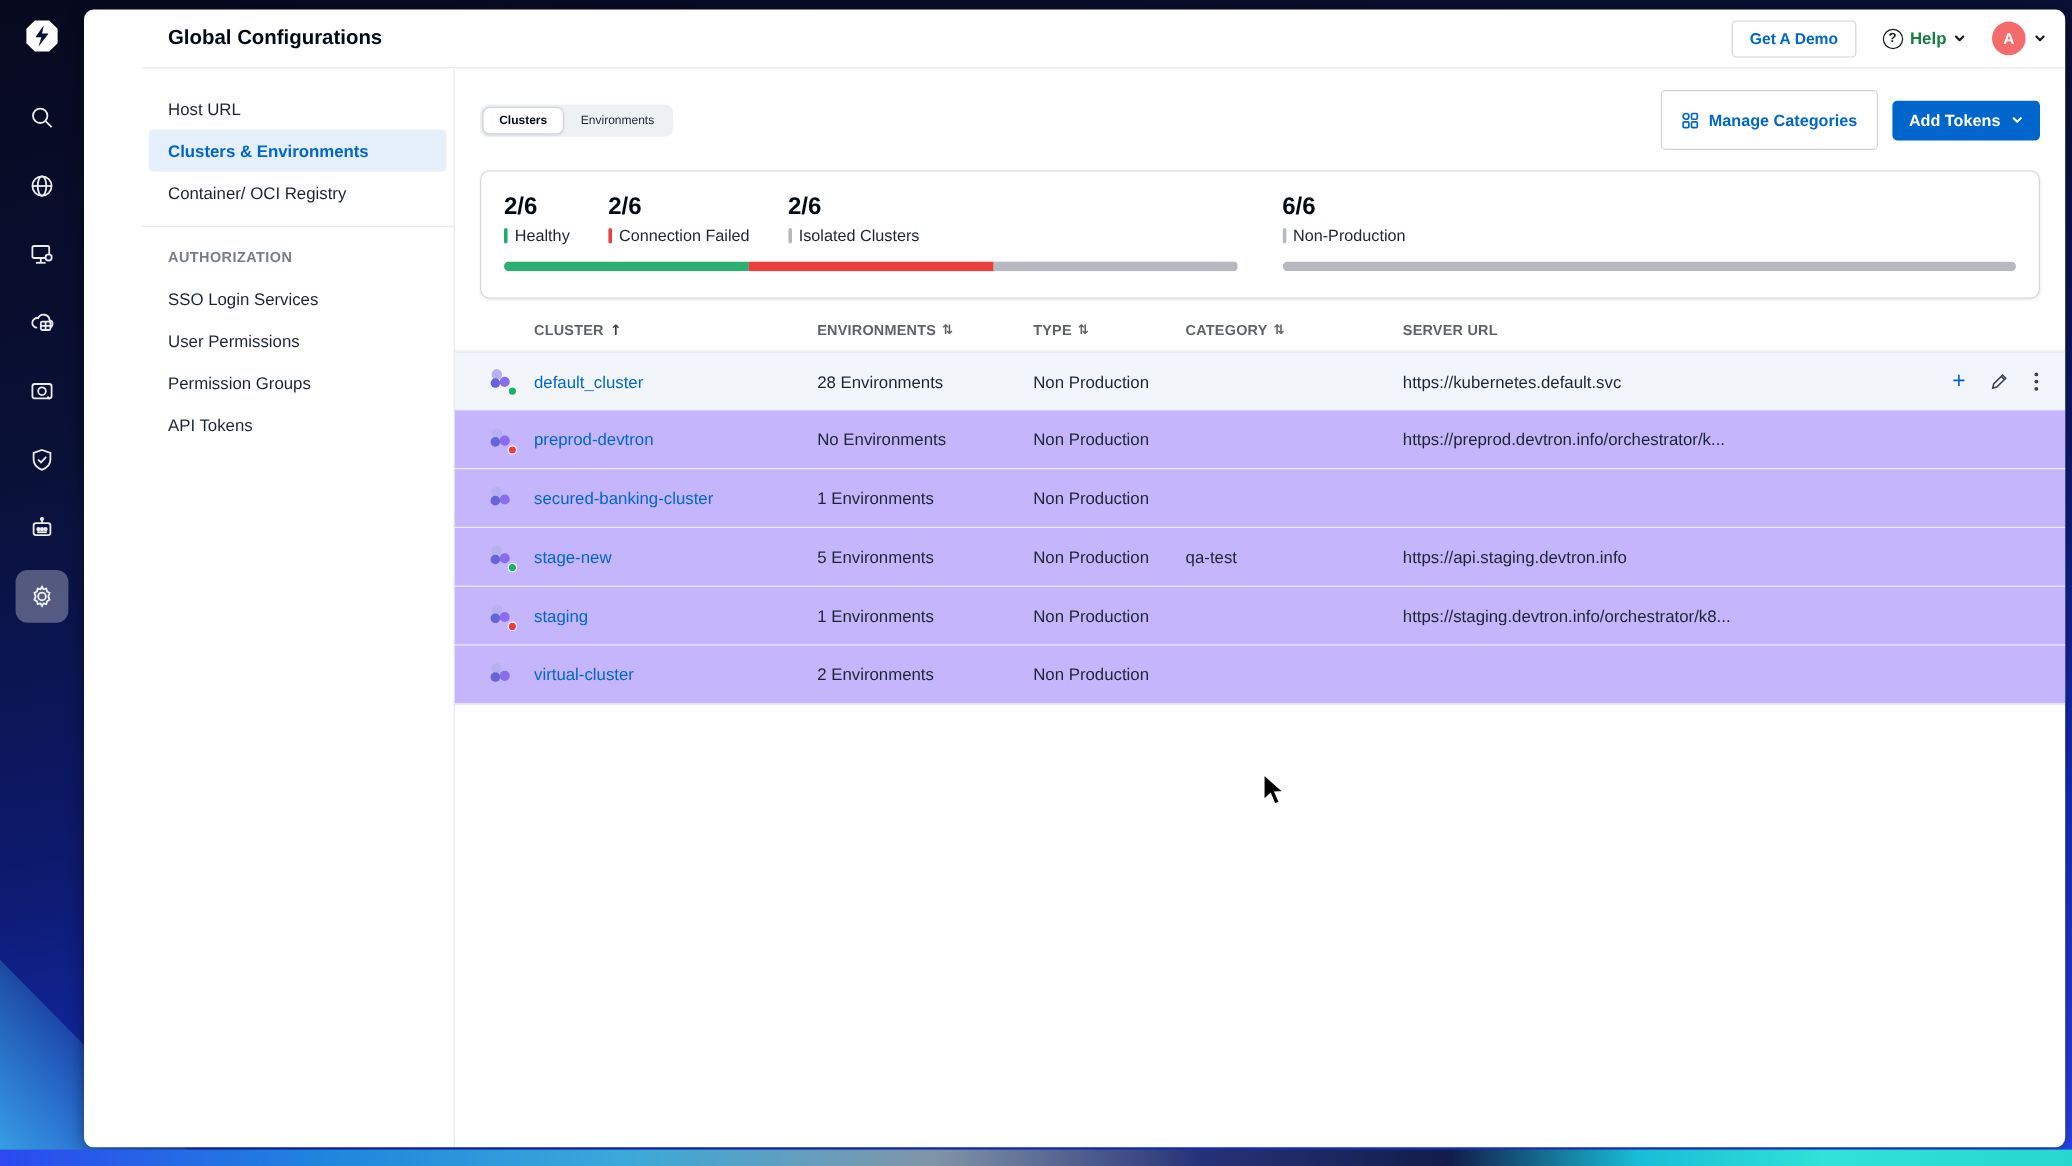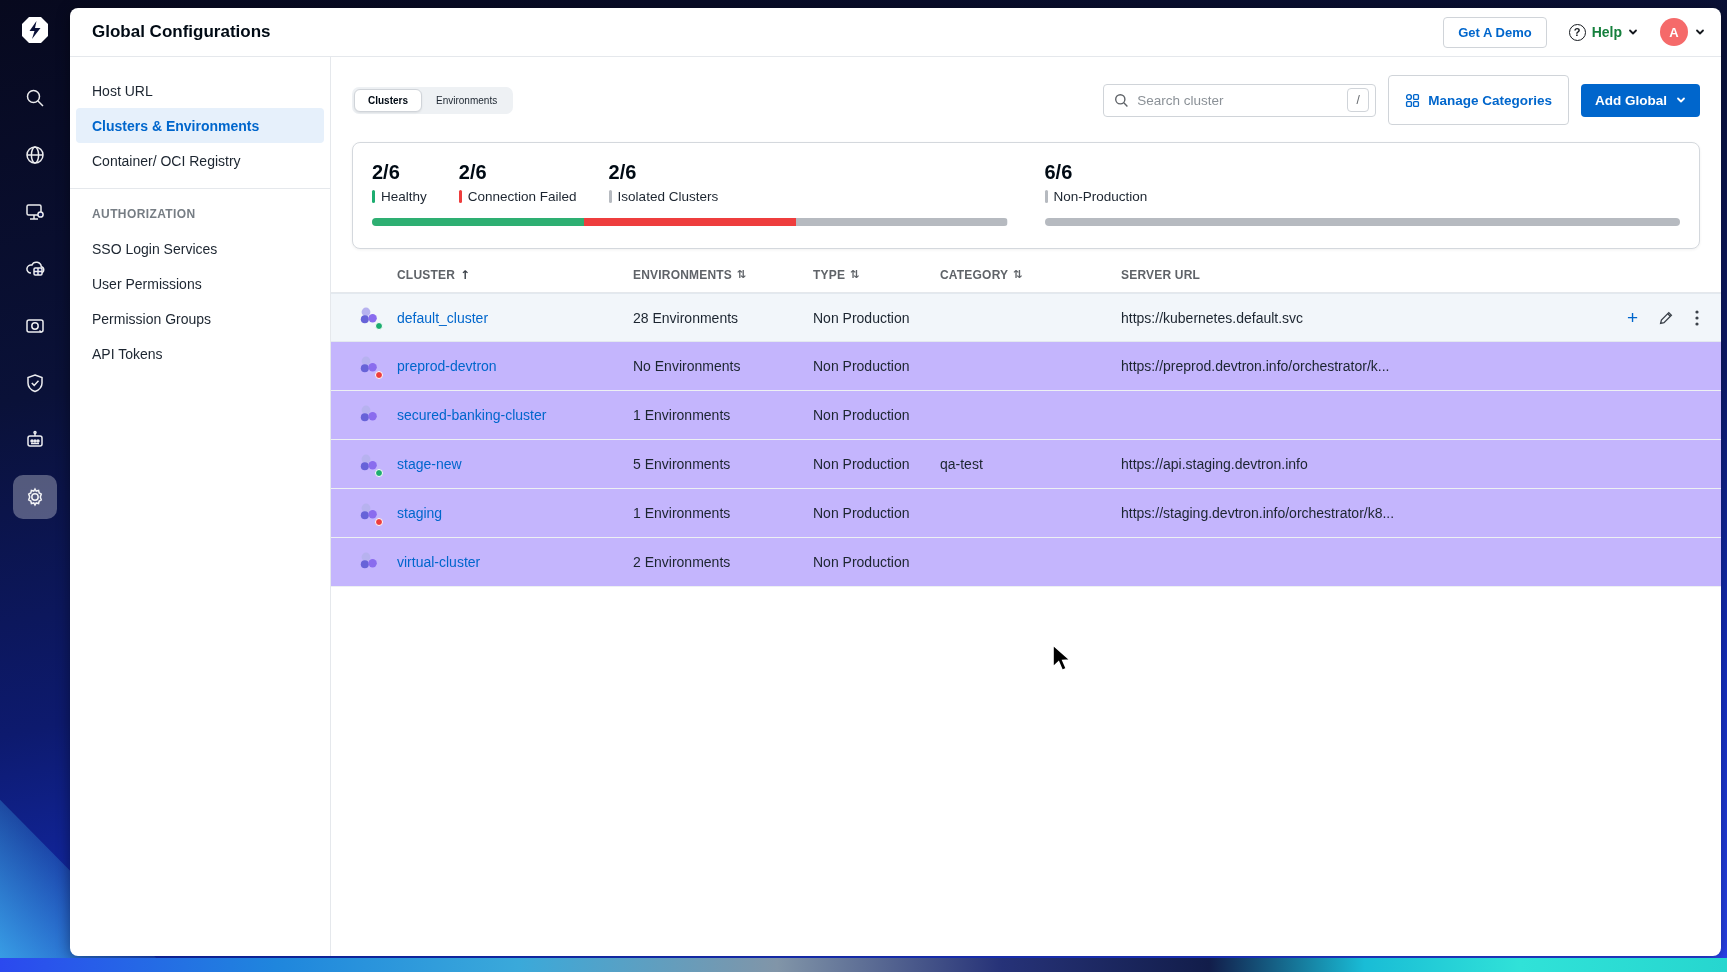--- a/index.html
+++ b/index.html
@@ -18,21 +18,21 @@
   
   .rail{position:absolute;left:0;top:0;width:70px;height:100%;z-index:4;display:flex;flex-direction:column;align-items:center;}
   .rail .logo{margin-top:12px;width:36px;height:36px;display:flex;align-items:center;justify-content:center;}
   .rail .ricon{width:44px;height:44px;border-radius:10px;display:flex;align-items:center;justify-content:center;cursor:pointer;}
   .rail .ricon svg{stroke:#fff;fill:none;stroke-width:1.5;opacity:.92;}
   .rail .ricon.active{background:rgba(255,255,255,.30);}
   .r-gap{height:13px;flex-shrink:0;}
 
   
   .window{position:absolute;left:70px;top:8px;right:6px;bottom:16px;background:#fff;border-radius:8px;
-    box-shadow:0 2px 14px rgba(0,0,0,.4);display:flex;flex-direction:column;overflow:hidden;z-index:3;}
+    box-shadow:0 2px 14px rgba(0,0,0,.4);display:flex;flex-direction:column;overflow:hidden;z-index:3;padding-left:48px;}
   .titlebar{height:49px;flex-shrink:0;display:flex;align-items:center;padding:0 16px 0 22px;border-bottom:1px solid #e5e8ec;}
   .titlebar h1{font-size:17px;font-weight:700;color:#000a14;}
   .titlebar .spacer{flex:1;}
   .btn-demo{border:1px solid #d0d4d9;border-radius:4px;background:#fff;color:#0066cc;font-weight:700;font-size:13px;
     padding:7px 14px;cursor:pointer;font-family:inherit;}
   .help-wrap{display:flex;align-items:center;gap:6px;margin-left:22px;cursor:pointer;}
   .qmark{width:17px;height:17px;border:1.6px solid #15191e;border-radius:50%;display:flex;align-items:center;justify-content:center;
     font-size:11px;font-weight:700;color:#15191e;}
   .help-label{font-size:14px;font-weight:700;color:#15803d;}
   .chev{width:10px;height:10px;}
@@ -222,39 +222,31 @@
     </aside>
 
     <main class="content">
 
       <div class="toolbar">
         <div class="seg">
           <div class="tab active">Clusters</div>
           <div class="tab">Environments</div>
         </div>
         <div class="spacer"></div>
-        <div class="search-box">
-          <svg width="15" height="15" viewBox="0 0 15 15">
-              <circle cx="6.3" cy="6.3" r="4.6" fill="none" stroke="#5f6368" stroke-width="1.4"></circle>
-              <line x1="9.8" y1="9.8" x2="13.4" y2="13.4" stroke="#5f6368" stroke-width="1.4"></line>
-            </svg>
-          <input placeholder="Search cluster" style="">
-          <span class="kbd">/</span>
-        </div>
         <button class="btn-manage">
           <svg width="15" height="15" viewBox="0 0 15 15" fill="none" stroke="#0066cc" stroke-width="1.4">
               <circle cx="4" cy="4" r="2.4"></circle>
               <rect x="8.6" y="1.6" width="4.8" height="4.8" rx="1"></rect>
               <rect x="1.6" y="8.6" width="4.8" height="4.8" rx="1"></rect>
               <rect x="8.6" y="8.6" width="4.8" height="4.8" rx="1"></rect>
             </svg>
           <span>Manage Categories</span>
         </button>
         <button class="btn-add" style="background: rgb(0, 102, 204);">
-          <span>Add Global</span>
+          <span>Add Tokens</span>
           <svg class="chev" viewBox="0 0 10 10">
               <polyline points="2,3.5 5,6.5 8,3.5"></polyline>
             </svg>
         </button>
       </div>
 
       <section class="summary-card">
         <div class="sum-cols">
           <div class="sum-col">
             <div class="stat-row">

